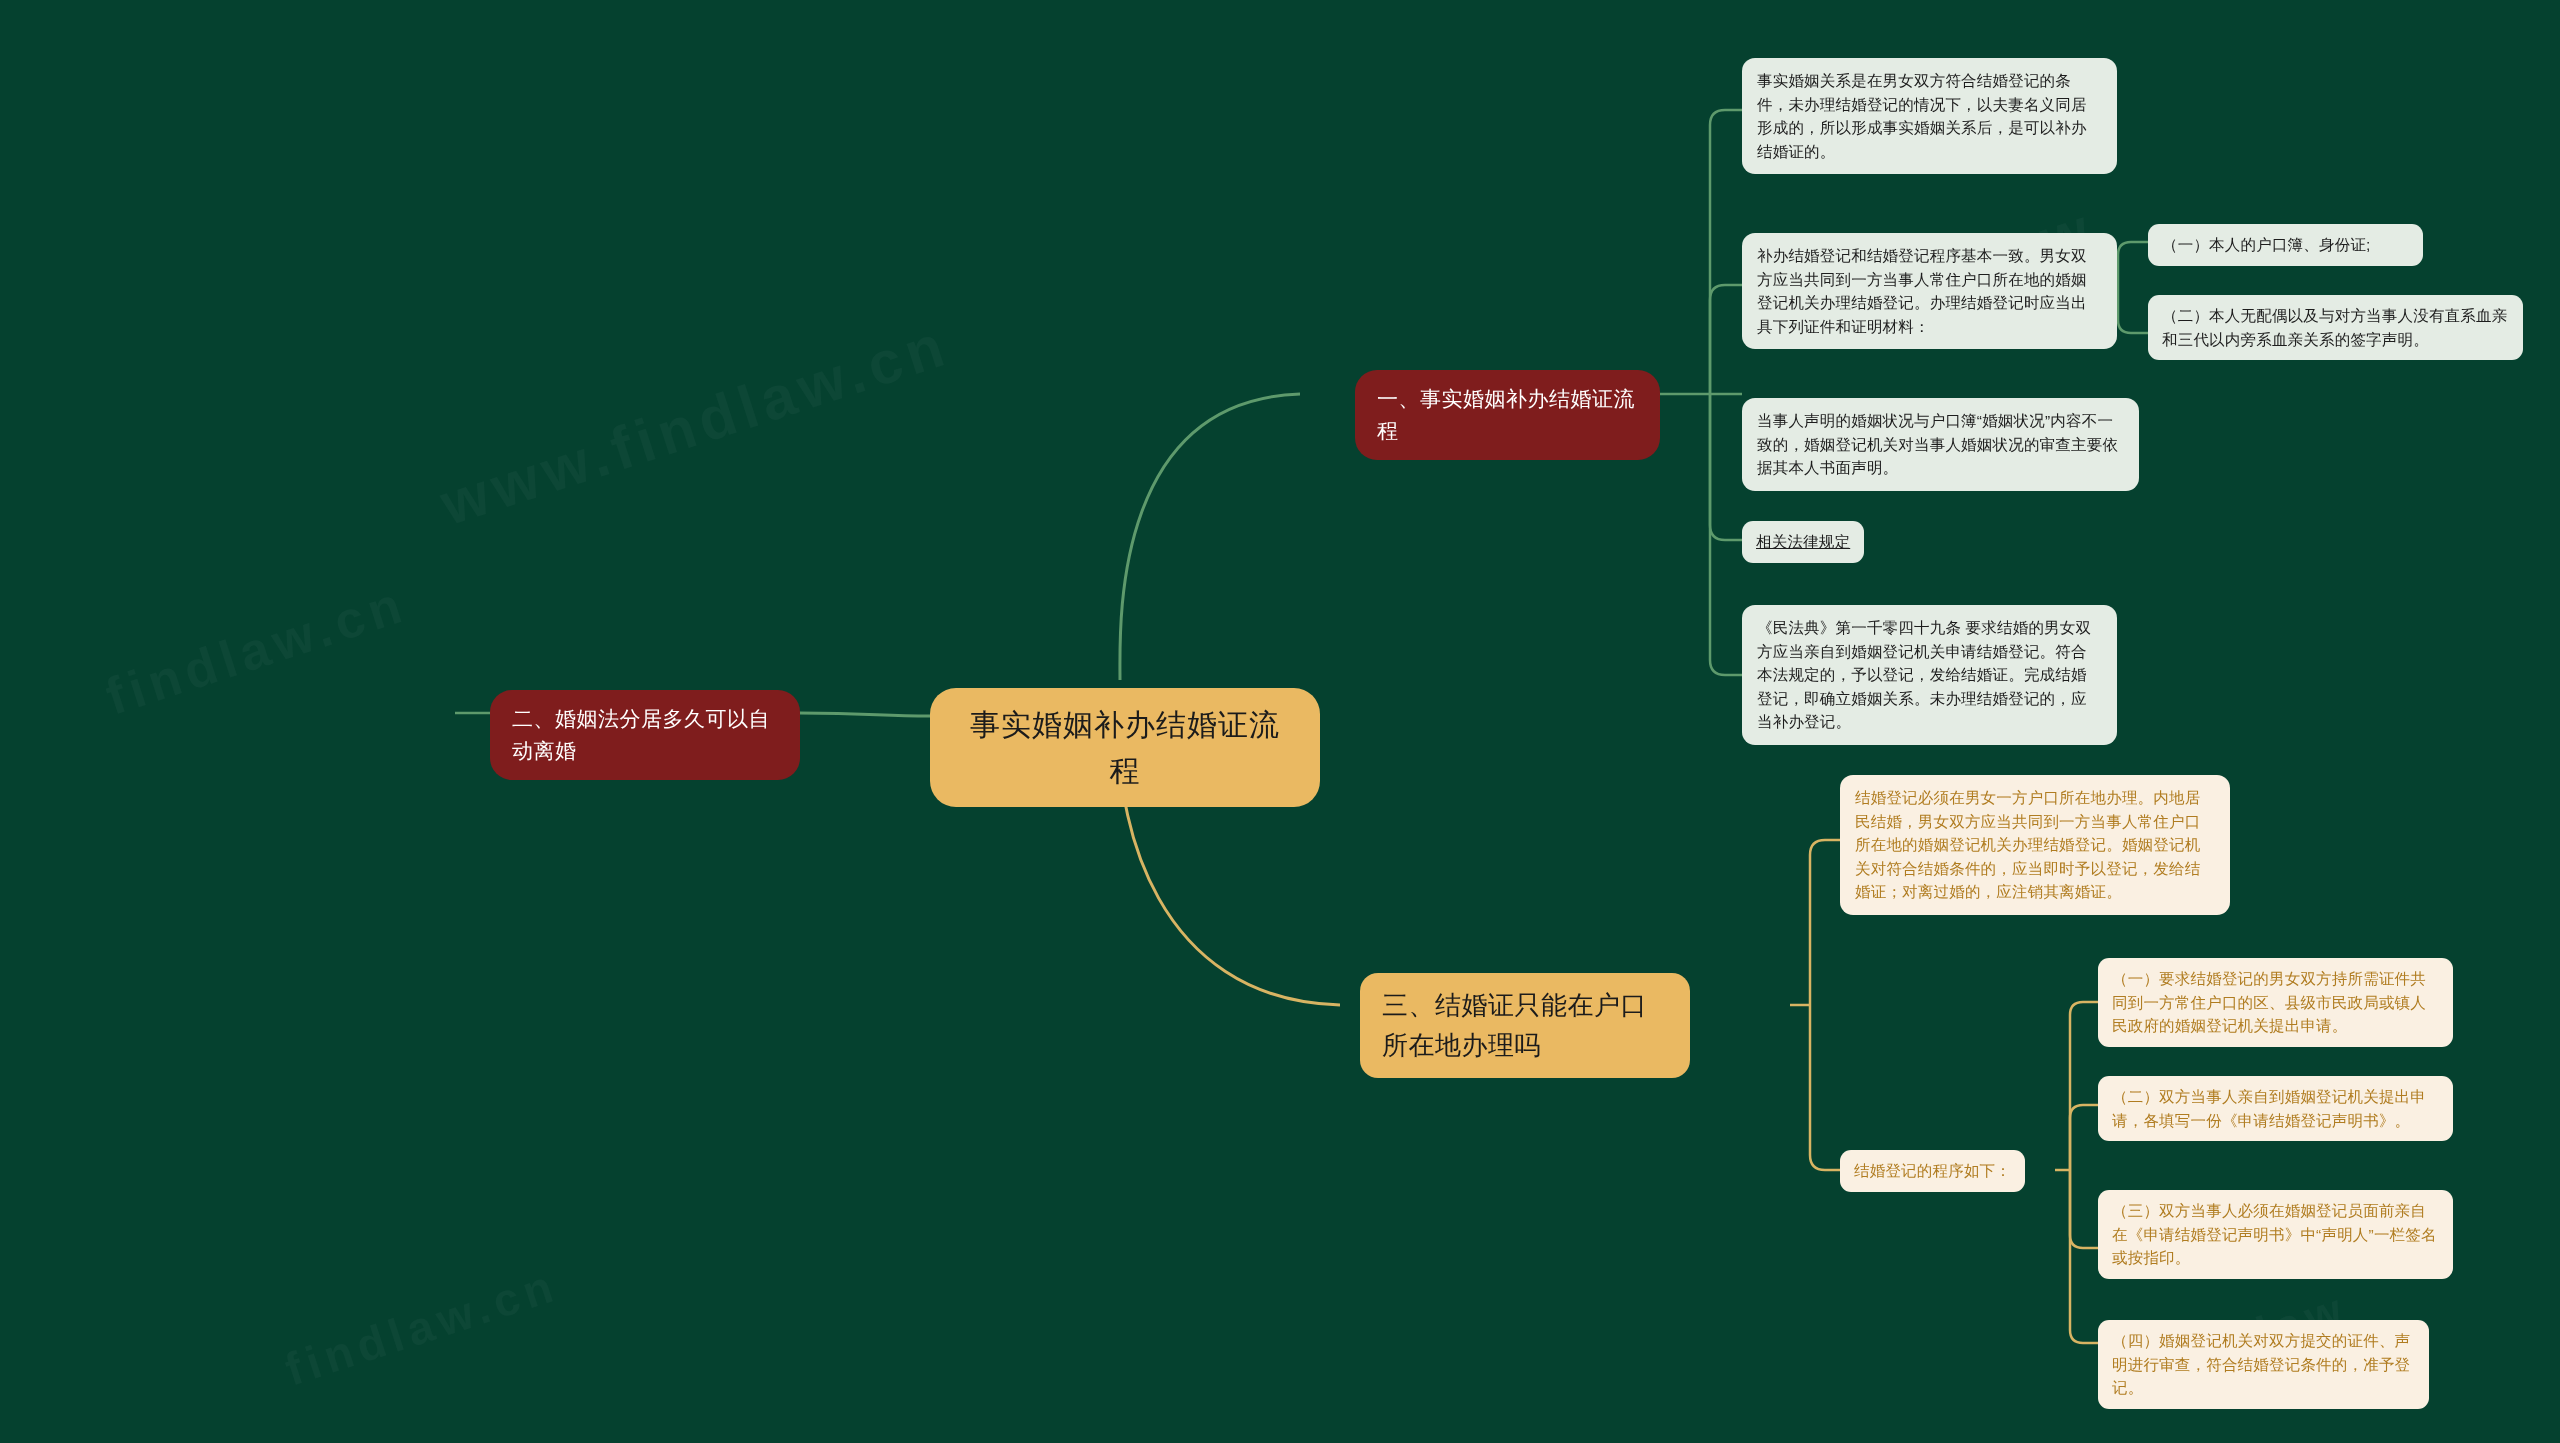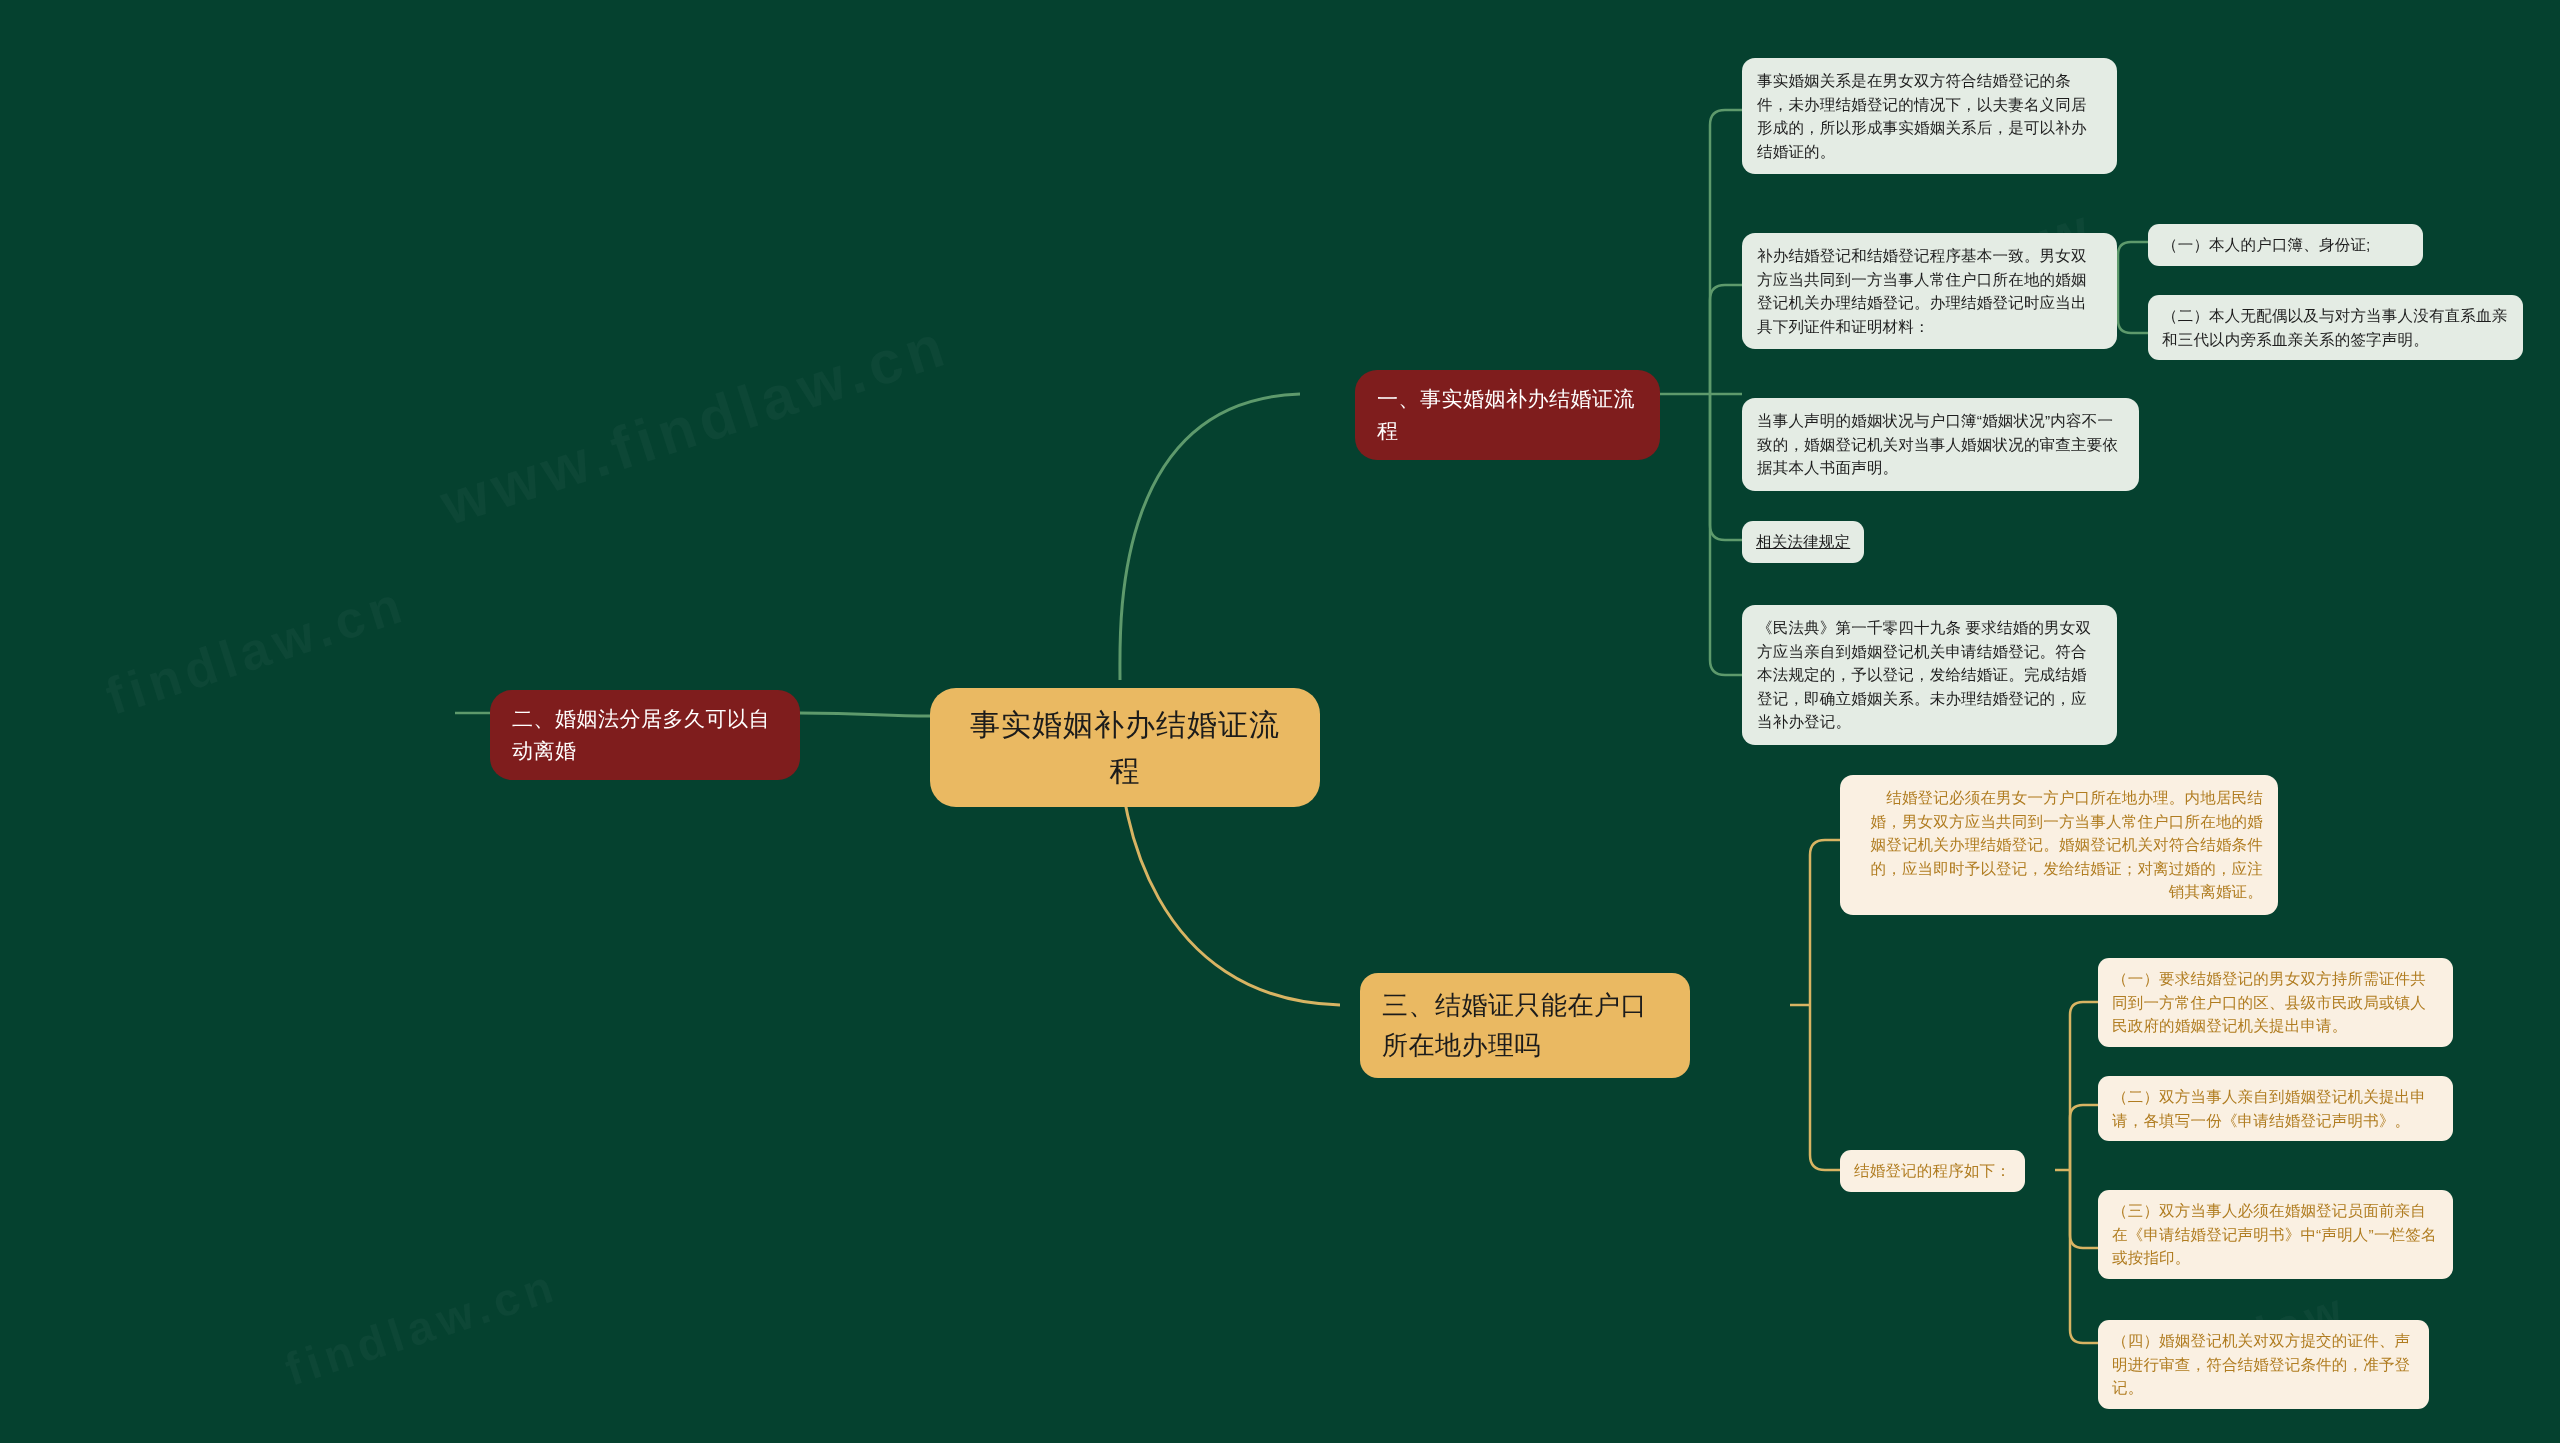--- a/index.html
+++ b/index.html
@@ -173,21 +173,21 @@
 
   <div class="node leaf-green small" style="left:1742px; top:521px; width:auto;text-decoration:underline;">相关法律规定</div>
 
   <div class="node branch-green" style="left:490px; top:690px; width:310px;">二、婚姻法分居多久可以自动离婚</div>
 
   <div class="node leaf-green" style="left:1742px; top:605px; width:375px;">《民法典》第一千零四十九条 要求结婚的男女双方应当亲自到婚姻登记机关申请结婚登记。符合本法规定的，予以登记，发给结婚证。完成结婚登记，即确立婚姻关系。未办理结婚登记的，应当补办登记。</div>
 
 
   <div class="node branch-orange" style="left:1360px; top:973px; width:330px;">三、结婚证只能在户口所在地办理吗</div>
 
-  <div class="node leaf-orange" style="left:1840px; top:775px; width:438px;text-align:right;">结婚登记必须在男女一方户口所在地办理。内地居民结婚，男女双方应当共同到一方当事人常住户口所在地的婚姻登记机关办理结婚登记。婚姻登记机关对符合结婚条件的，应当即时予以登记，发给结婚证；对离过婚的，应注销其离婚证。</div>
+  <div class="node leaf-orange" style="left:1840px; top:775px; width:390px;">结婚登记必须在男女一方户口所在地办理。内地居民结婚，男女双方应当共同到一方当事人常住户口所在地的婚姻登记机关办理结婚登记。婚姻登记机关对符合结婚条件的，应当即时予以登记，发给结婚证；对离过婚的，应注销其离婚证。</div>
 
   <div class="node leaf-orange small" style="left:1840px; top:1150px; width:auto;">结婚登记的程序如下：</div>
 
   <div class="node leaf-orange small" style="left:2098px; top:958px; width:355px;">（一）要求结婚登记的男女双方持所需证件共同到一方常住户口的区、县级市民政局或镇人民政府的婚姻登记机关提出申请。</div>
 
   <div class="node leaf-orange small" style="left:2098px; top:1076px; width:355px;">（二）双方当事人亲自到婚姻登记机关提出申请，各填写一份《申请结婚登记声明书》。</div>
 
   <div class="node leaf-orange small" style="left:2098px; top:1190px; width:355px;">（三）双方当事人必须在婚姻登记员面前亲自在《申请结婚登记声明书》中“声明人”一栏签名或按指印。</div>
 
   <div class="node leaf-orange small" style="left:2098px; top:1320px; width:331px;">（四）婚姻登记机关对双方提交的证件、声明进行审查，符合结婚登记条件的，准予登记。</div>

